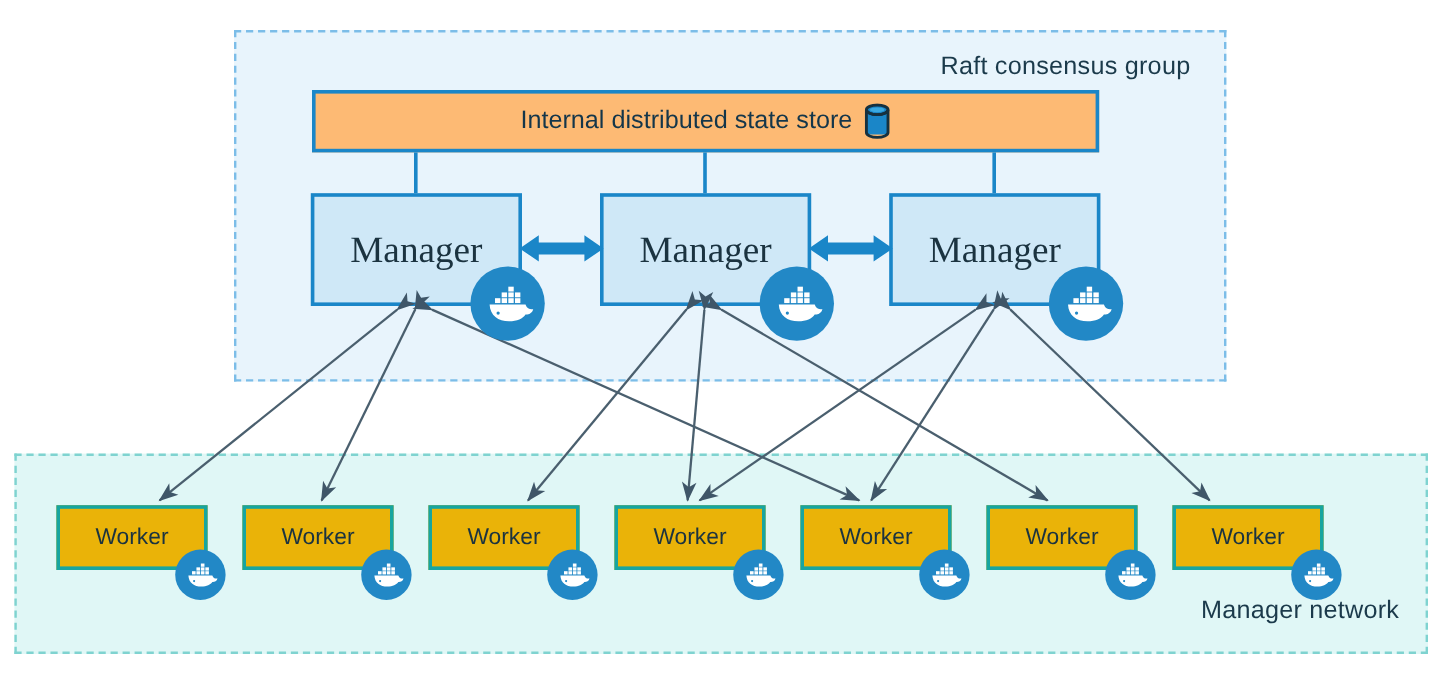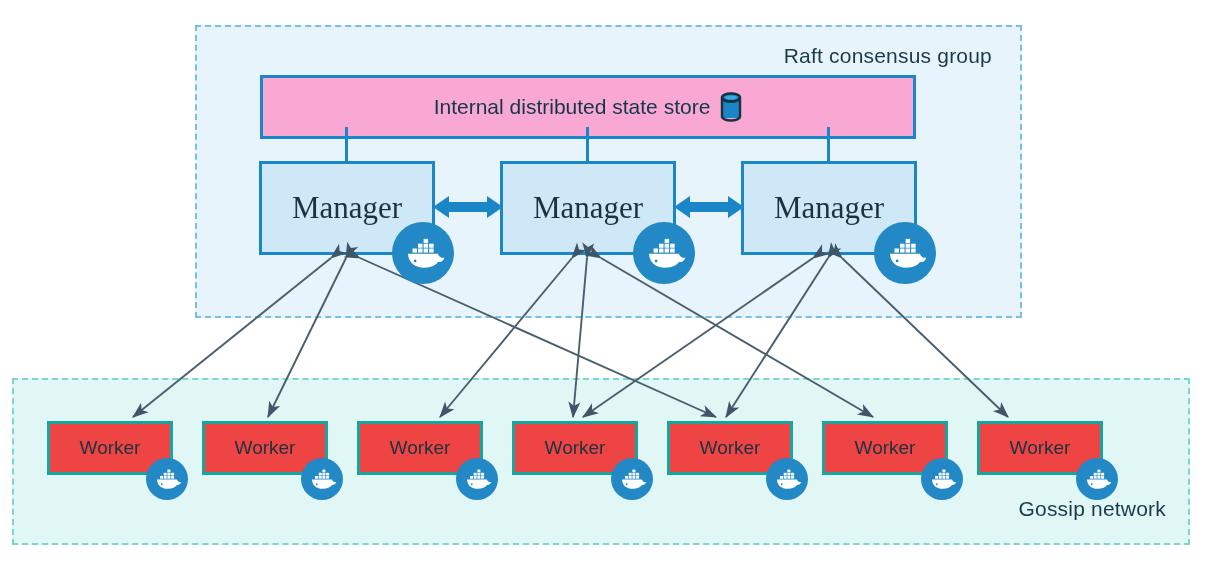--- a/index.html
+++ b/index.html
@@ -13,38 +13,38 @@
       background:#e8f4fc;border:2px dashed #7cbde8;}
   #gossip-group{left:12px;top:378px;width:1178px;height:167px;
       background:#e0f7f6;border:2px dashed #7fd3d0;}
 
   .group-label{position:absolute;color:#1b3a4b;white-space:nowrap;
       font-size:21px;letter-spacing:.2px;}
   #raft-label{right:28px;top:17px;text-align:right;}
   #gossip-label{right:22px;top:117px;}
 
   
-  #state-store{position:absolute;left:260px;top:75px;width:656px;height:64px;
-      box-sizing:border-box;background:#f9a8d4;border:3px solid #1a86c8;
+  #state-store{position:absolute;left:260px;top:75px;width:656px;height:52px;
+      box-sizing:border-box;background:#fdba74;border:3px solid #1a86c8;
       display:flex;align-items:center;justify-content:center;gap:10px;}
   #state-store .ss-text{font-size:21px;color:#14364a;}
 
   
   .db-icon{width:22px;height:30px;display:block;}
 
   
   .node{position:absolute;box-sizing:border-box;display:flex;
         align-items:center;justify-content:center;}
   .manager{width:176px;height:94px;background:#cfe8f7;border:3px solid #1a86c8;}
   .manager .node-label{font-size:31px;color:#1b3340;font-family:Liberation Serif, serif;}
   #mgr-0{left:259px;top:161px;}
   #mgr-1{left:500px;top:161px;}
   #mgr-2{left:741px;top:161px;}
 
-  .worker{width:126px;height:54px;background:#ef4444;border:3px solid #17a5a0;}
+  .worker{width:126px;height:54px;background:#eab308;border:3px solid #17a5a0;}
   .worker .node-label{font-size:19px;color:#1b3340;}
 
   
   .stem{position:absolute;width:3px;background:#1a86c8;}
 
   
   .peer-arrow{position:absolute;height:34px;}
 
   
   .whale{position:absolute;border-radius:50%;background:#2288c6;
@@ -92,21 +92,21 @@
   </div>
 
   <svg class="peer-arrow" style="left:431px;top:190px;width:74px;" viewBox="0 0 74 34">
     <path d="M2 17 L18 6 L18 12 L56 12 L56 6 L72 17 L56 28 L56 22 L18 22 L18 28 Z" fill="#1a86c8"></path>
   </svg>
   <svg class="peer-arrow" style="left:672px;top:190px;width:74px;" viewBox="0 0 74 34">
     <path d="M2 17 L18 6 L18 12 L56 12 L56 6 L72 17 L56 28 L56 22 L18 22 L18 28 Z" fill="#1a86c8"></path>
   </svg>
 
   <div class="group" id="gossip-group">
-    <div class="group-label" id="gossip-label">Gossip network</div>
+    <div class="group-label" id="gossip-label">Manager network</div>
   </div>
 
   <div class="node worker" style="left:47px;top:421px;">
     <span class="node-label">Worker</span>
   </div>
   <div class="node worker" style="left:202px;top:421px;">
     <span class="node-label">Worker</span>
   </div>
   <div class="node worker" style="left:357px;top:421px;">
     <span class="node-label">Worker</span>

